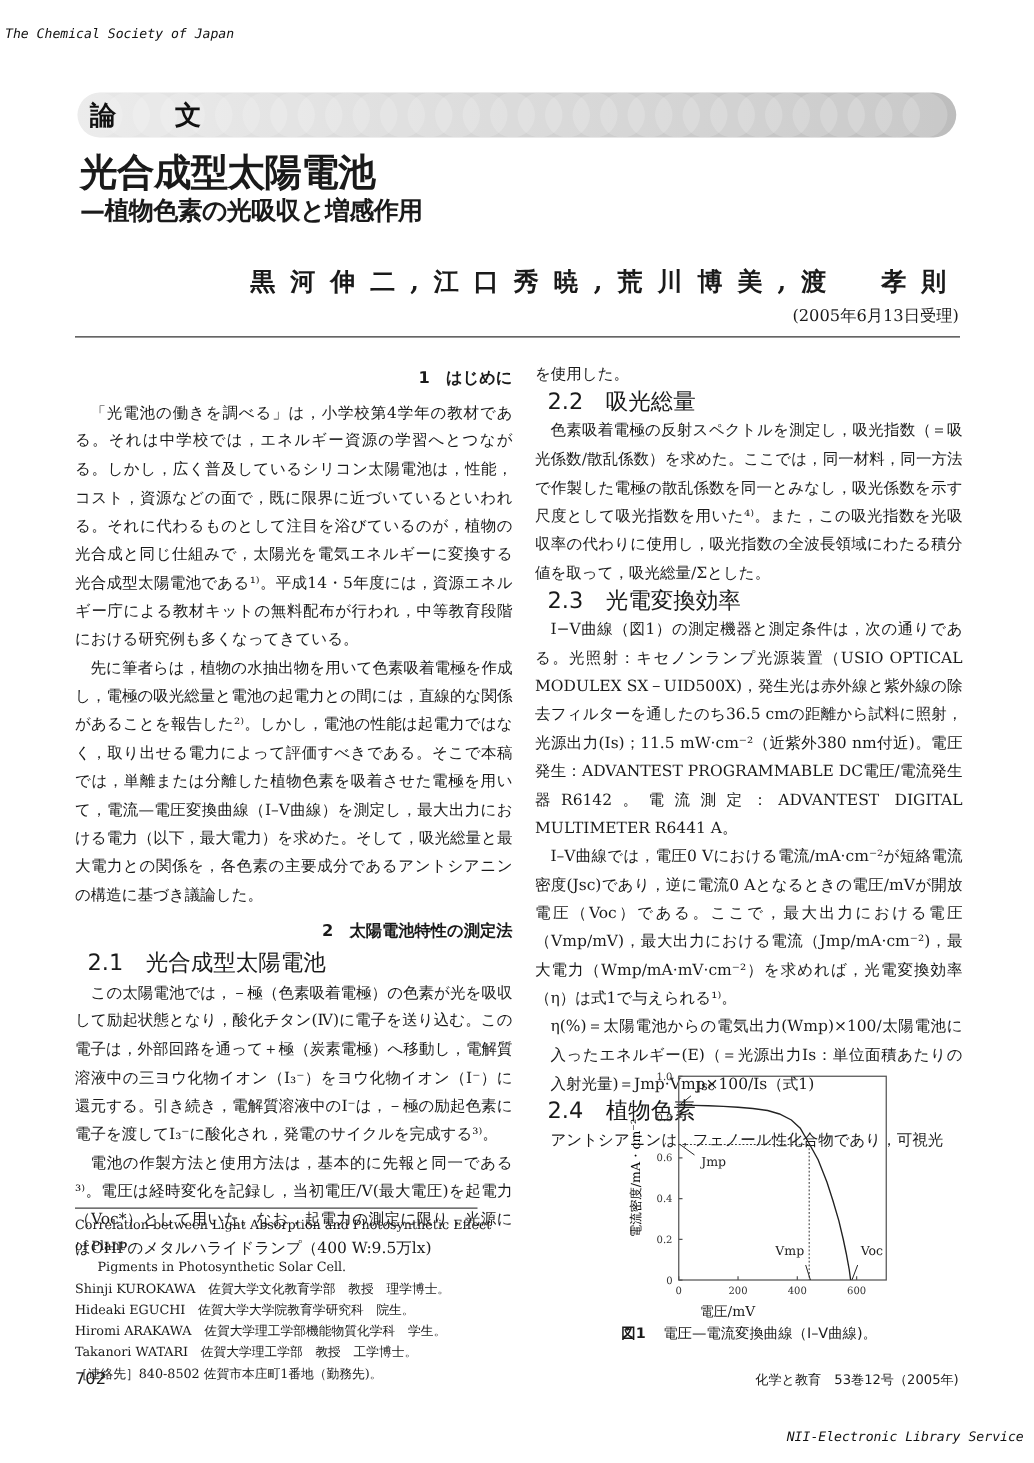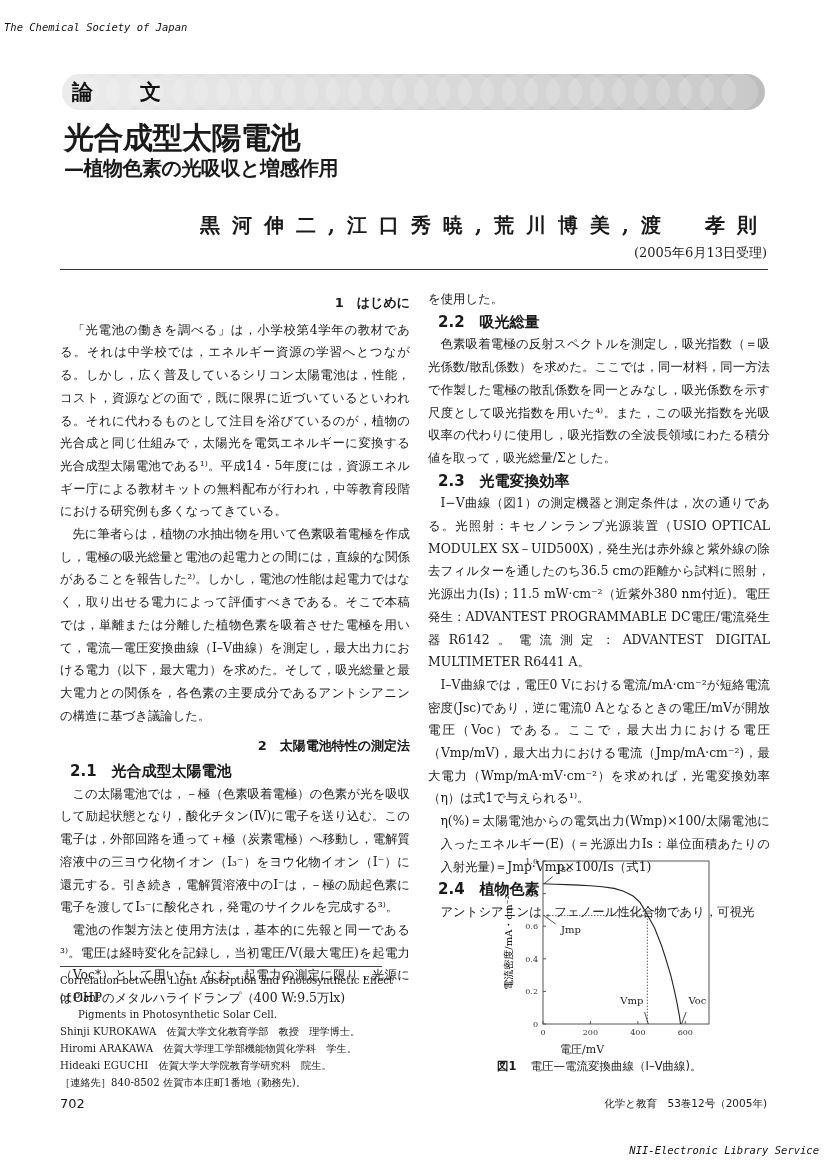--- a/index.html
+++ b/index.html
@@ -16,21 +16,21 @@
     font-weight:bold; font-size:21px; color:#111; }
   .title1 { left:64px; top:118px; font-family:"DejaVu Sans", sans-serif; font-weight:bold; font-size:30px; letter-spacing:-0.5px; }
   .title2 { left:64px; top:155px; font-family:"DejaVu Sans", sans-serif; font-weight:bold; font-size:20px; letter-spacing:-0.5px; }
   .authors { right:58px; top:212px; font-size:20px; letter-spacing:12px; font-weight:bold; }
   .received { right:60px; top:244px; font-size:13px; }
   .hr-top { left:60px; top:269px; width:708px; height:1px; background:#333; }
   .col { font-size:12.4px; line-height:22.7px; text-align:justify; }
   .col p { margin:0; text-indent:1em; }
   .col p.noind { text-indent:0; }
   .sec-h { font-family:"DejaVu Sans", sans-serif; font-size:13px; text-align:right; margin:0; }
-  .sub-h { font-family:"DejaVu Sans", sans-serif; font-weight:bold; font-size:15px; margin:0 0 0 10px; }
+  .sub-h { font-family:"DejaVu Sans", sans-serif; font-weight:normal; font-size:18px; margin:0 0 0 10px; }
   #left-col { left:60px; top:292px; width:350px; }
   #right-col { left:428px; top:288px; width:342px; }
   .fn-line { left:60px; top:966px; width:322px; height:1px; background:#444; }
   .footnotes { left:60px; top:972px; width:340px; font-size:10.2px; line-height:17px; }
   .footnotes div { margin:0; }
   .footnotes .ind { padding-left:18px; }
   .page-no { left:60px; top:1096px; font-family:"DejaVu Sans", sans-serif; font-size:13px;text-align:right; }
   .journal { right:60px; top:1097px; font-family:"DejaVu Sans", sans-serif; font-size:10.5px; }
   .nii { right:8px; top:1144px; }
   #figure { left:500px; top:852px; width:230px; height:195px; }
@@ -153,20 +153,21 @@
 <div class="abs" style="left:560px;top:1042px;font-size:11px;">電圧/mV</div>
 <div class="abs caption">
   <b>図1</b><span>電圧—電流変換曲線（I–V曲線)。</span>
 </div>
 
 <div class="abs fn-line"></div>
 <div class="abs footnotes">
   <div>Correlation between Light Absorption and Photosynthetic Effect of Plant</div>
   <div class="ind">Pigments in Photosynthetic Solar Cell.</div>
   <div>Shinji KUROKAWA　佐賀大学文化教育学部　教授　理学博士。</div>
+  <div>Hideaki EGUCHI　佐賀大学大学院教育学研究科　院生。</div>
   <div>Hiromi ARAKAWA　佐賀大学理工学部機能物質化学科　学生。</div>
-  <div>Hideaki EGUCHI　佐賀大学大学院教育学研究科　院生。</div>
+  <div>Takanori WATARI　佐賀大学理工学部　教授　工学博士。</div>
   <div>［連絡先］840-8502 佐賀市本庄町1番地（勤務先)。</div>
 </div>
 
 <div class="abs page-no">702</div>
 <div class="abs journal">化学と教育　53巻12号（2005年)</div>
 <div class="abs mono-it nii">NII-Electronic Library Service</div>
 
 </body></html>

